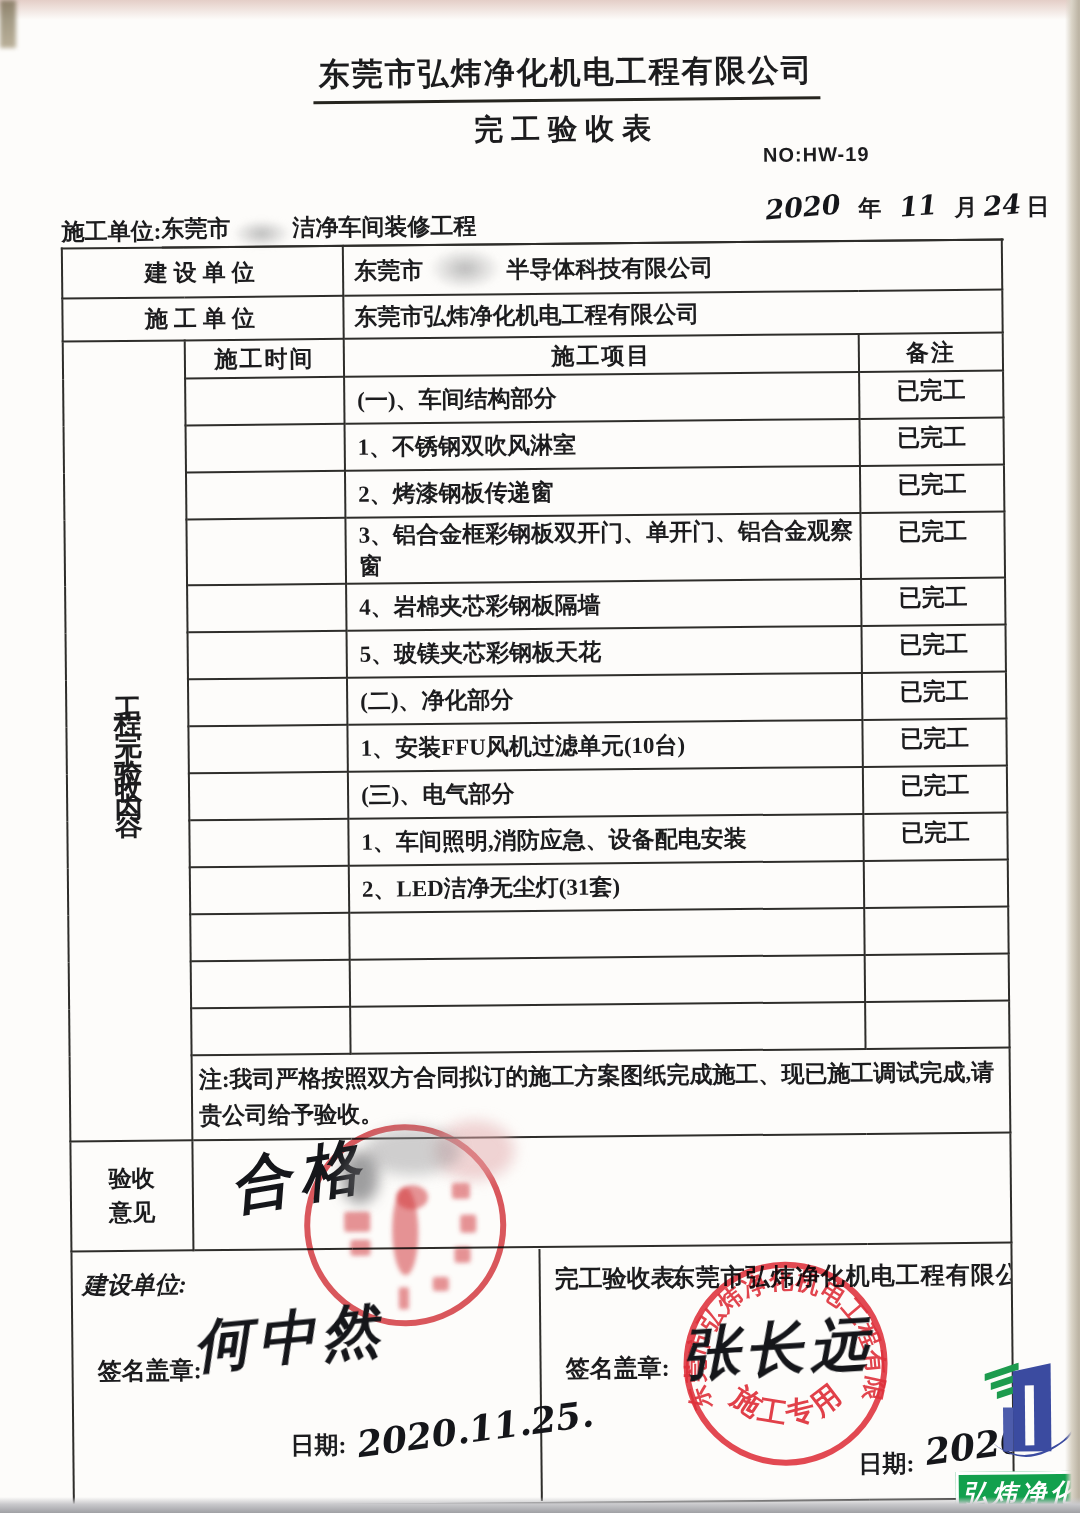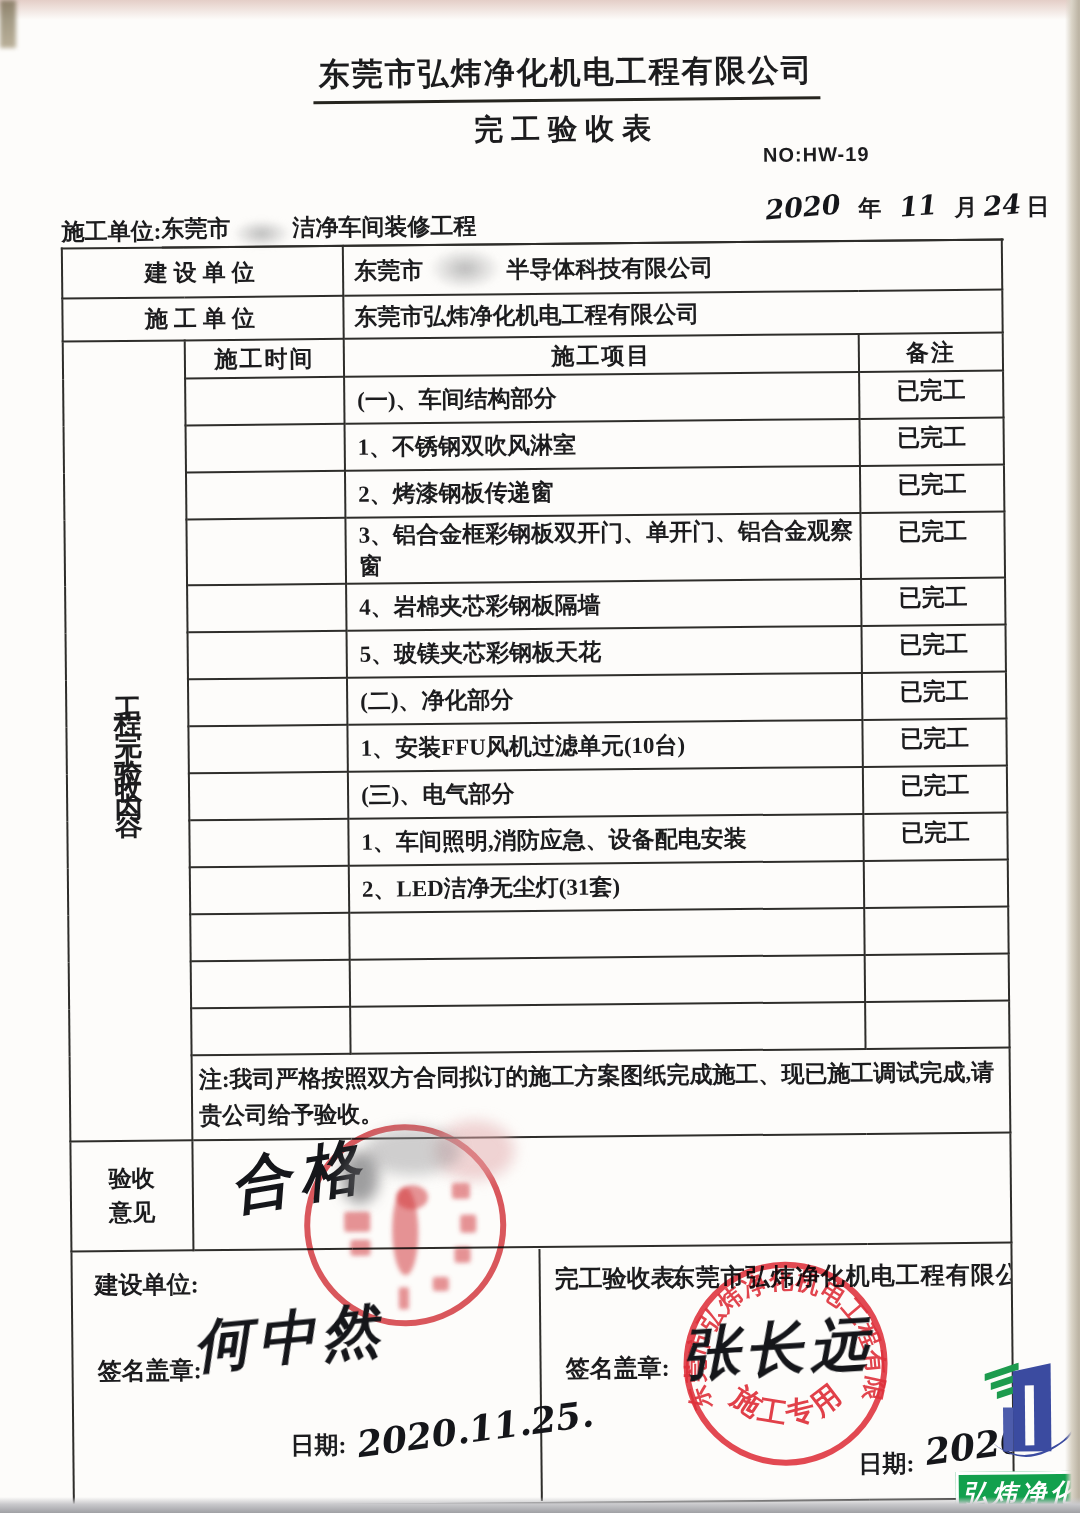--- a/index.html
+++ b/index.html
@@ -218,21 +218,21 @@
             <span>意见</span>
           </td>
           <td class="accept-content" colspan="3">
             <span class="hand hw-ok">合格</span>
           </td>
         </tr>
         <tr class="h-sign">
           <td class="sign-cell" colspan="4">
             <div class="sign-row">
               <div class="sign-left">
-                <span class="lbl" style="left:22px;top:16px;">建设单位:</span>
+                <span class="lbl" style="left:10px;top:16px;font-style:italic;">建设单位:</span>
                 <span class="lbl" style="left:24px;top:102px;">签名盖章:</span>
                 <span class="hand sig" style="left:120px;top:48px;">何中然</span>
                 <span class="lbl" style="left:216px;top:178px;">日期:</span>
                 <span class="hand hw-date" style="left:282px;top:158px;">2020.11.25.</span>
               </div>
               <div class="sign-right">
                 <span class="lbl" style="left:14px;top:14px;">完工验收表:</span>
                 <span class="lbl" style="left:130px;top:14px;letter-spacing:1px;">东莞市弘炜净化机电工程有限公司</span>
                 <span class="lbl" style="left:24px;top:104px;">签名盖章:</span>
                 <span class="hand sig" style="left:140px;top:64px;transform:rotate(-3deg);">张长远</span>

